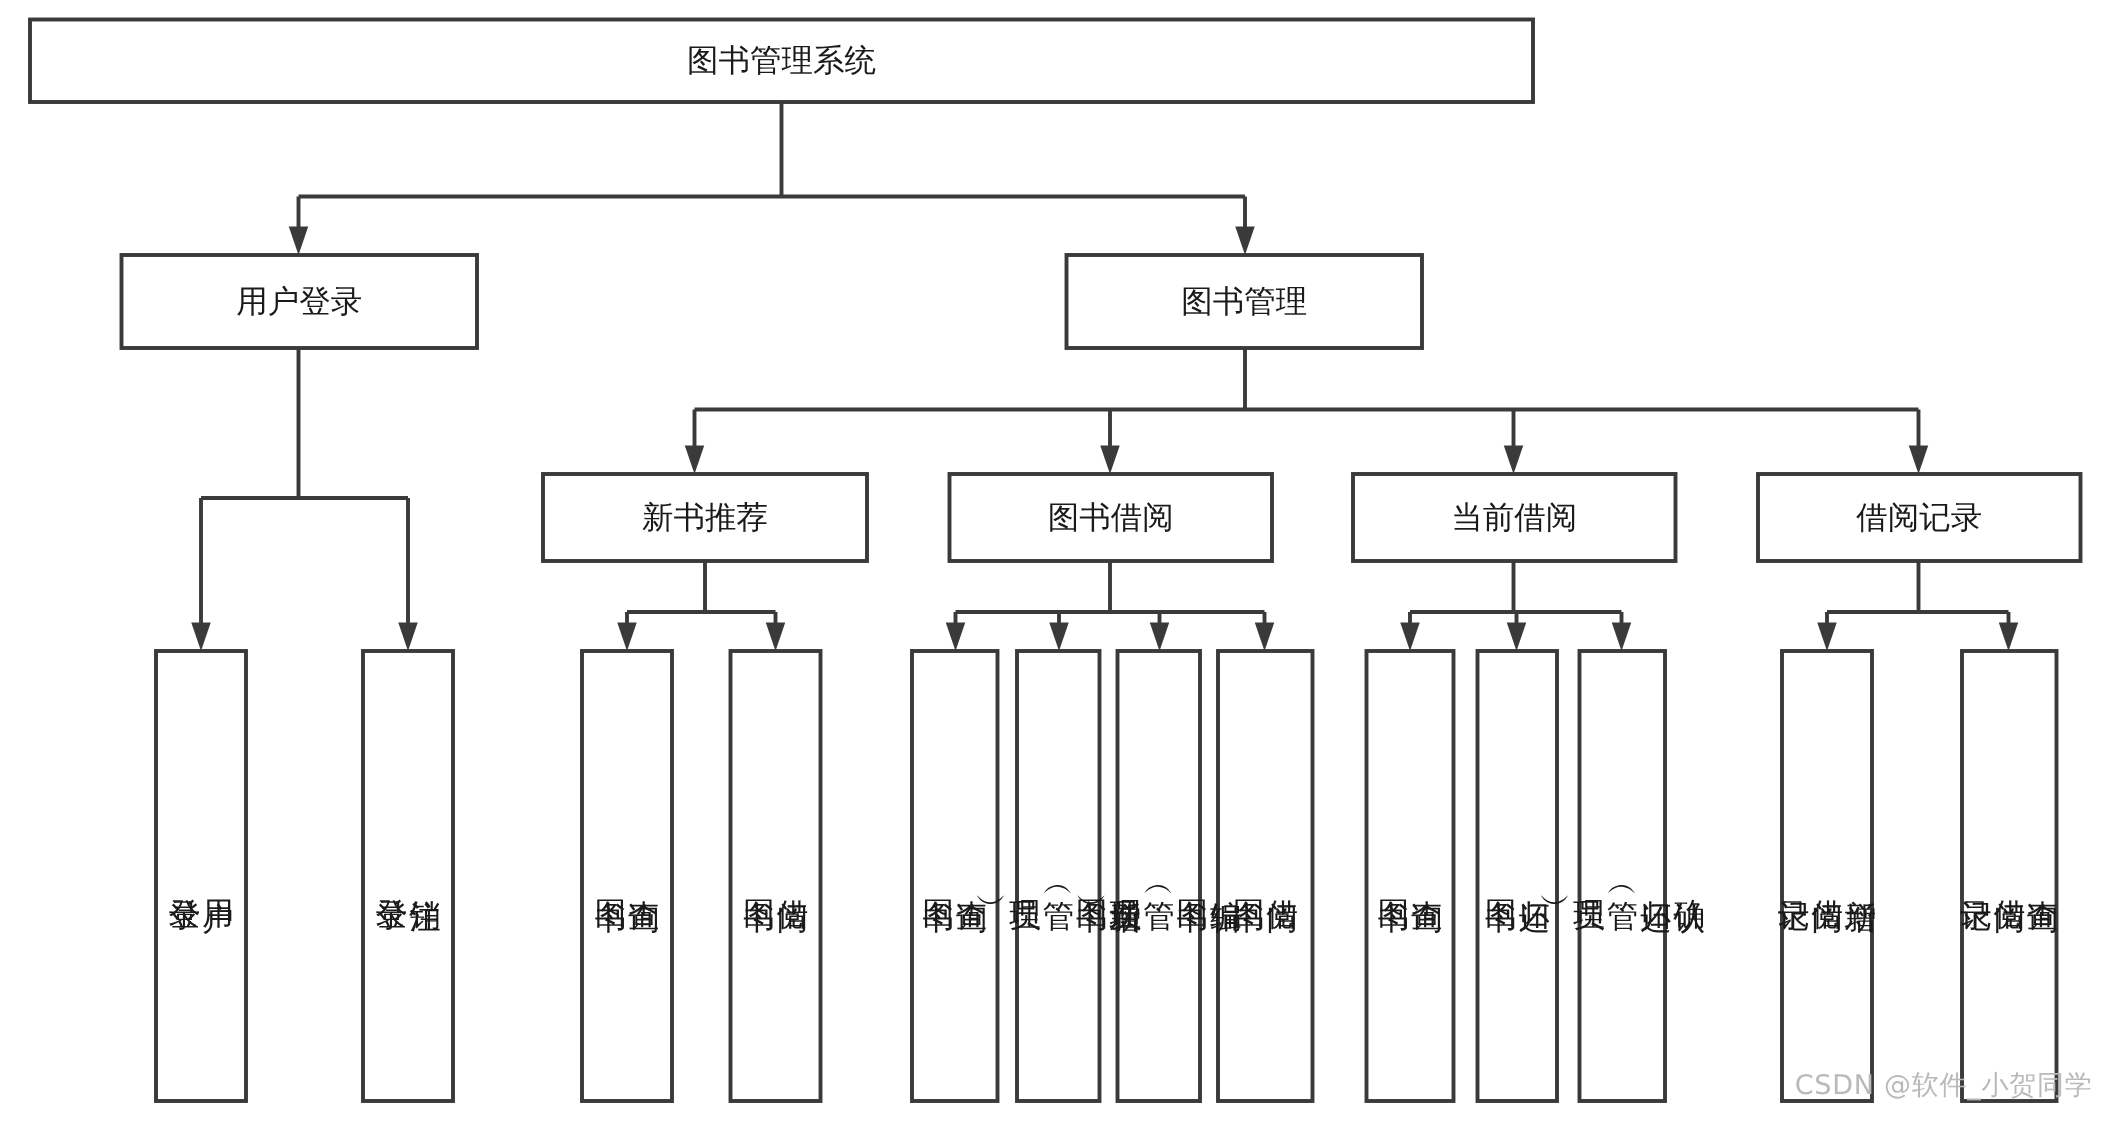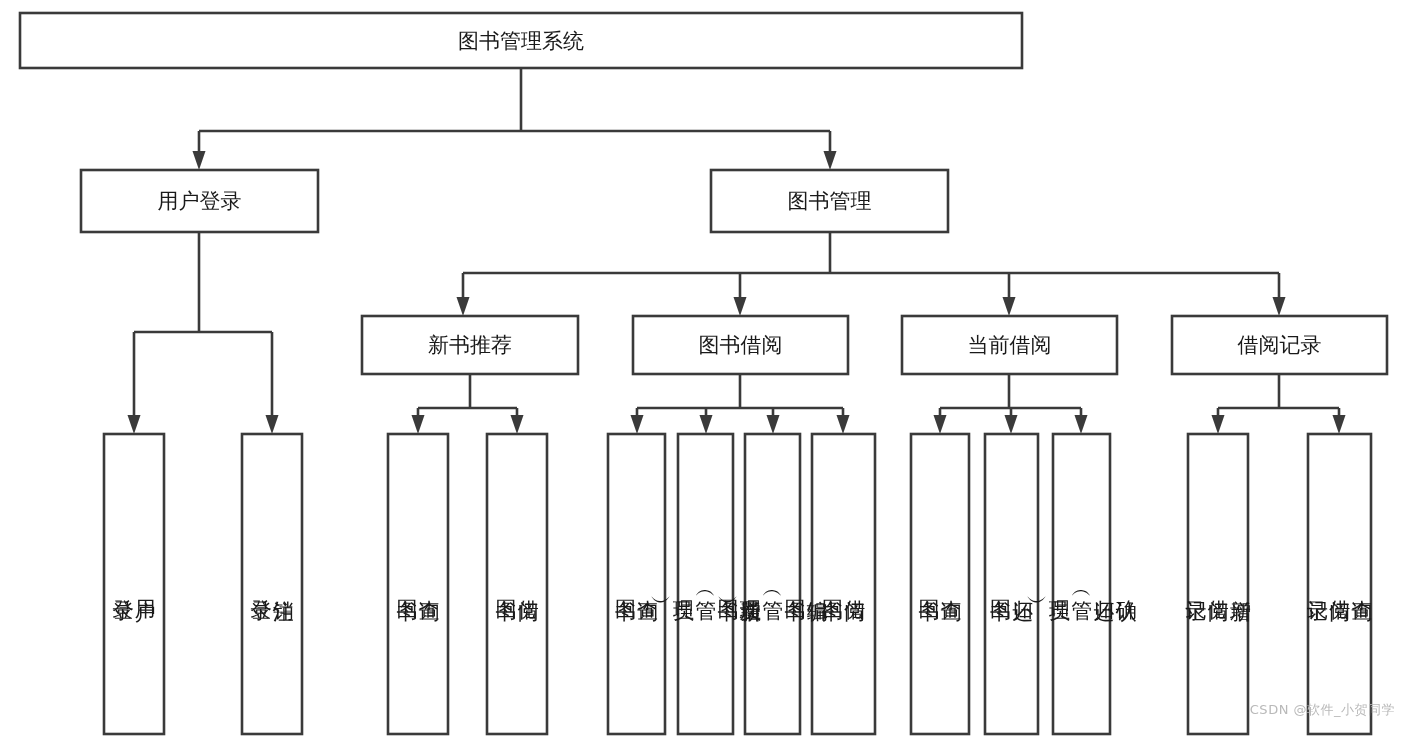--- a/index.html
+++ b/index.html
@@ -66,23 +66,23 @@
   .vlabel-inner {
     writing-mode: vertical-rl;
     text-orientation: upright;
     white-space: pre-line;
     letter-spacing: 1px;
     text-align: center;
   }
   #watermark {
     position: absolute;
     right: 10px;
-    bottom: 20px;
-    font-family: "DejaVu Sans", "Liberation Sans", sans-serif;
-    font-size: 13px;
+    bottom: 4px;
+    font-family: "DejaVu Sans", "Liberation Sans", sans-serif;
+    font-size: 18px;
     color: #b9b9b9;
     letter-spacing: 0.5px;
     white-space: nowrap;
   }
 </style>
 </head>
 <body>
 
 <div id="diagram-root">
   <svg id="tree-svg" viewBox="0 0 1405 747">

